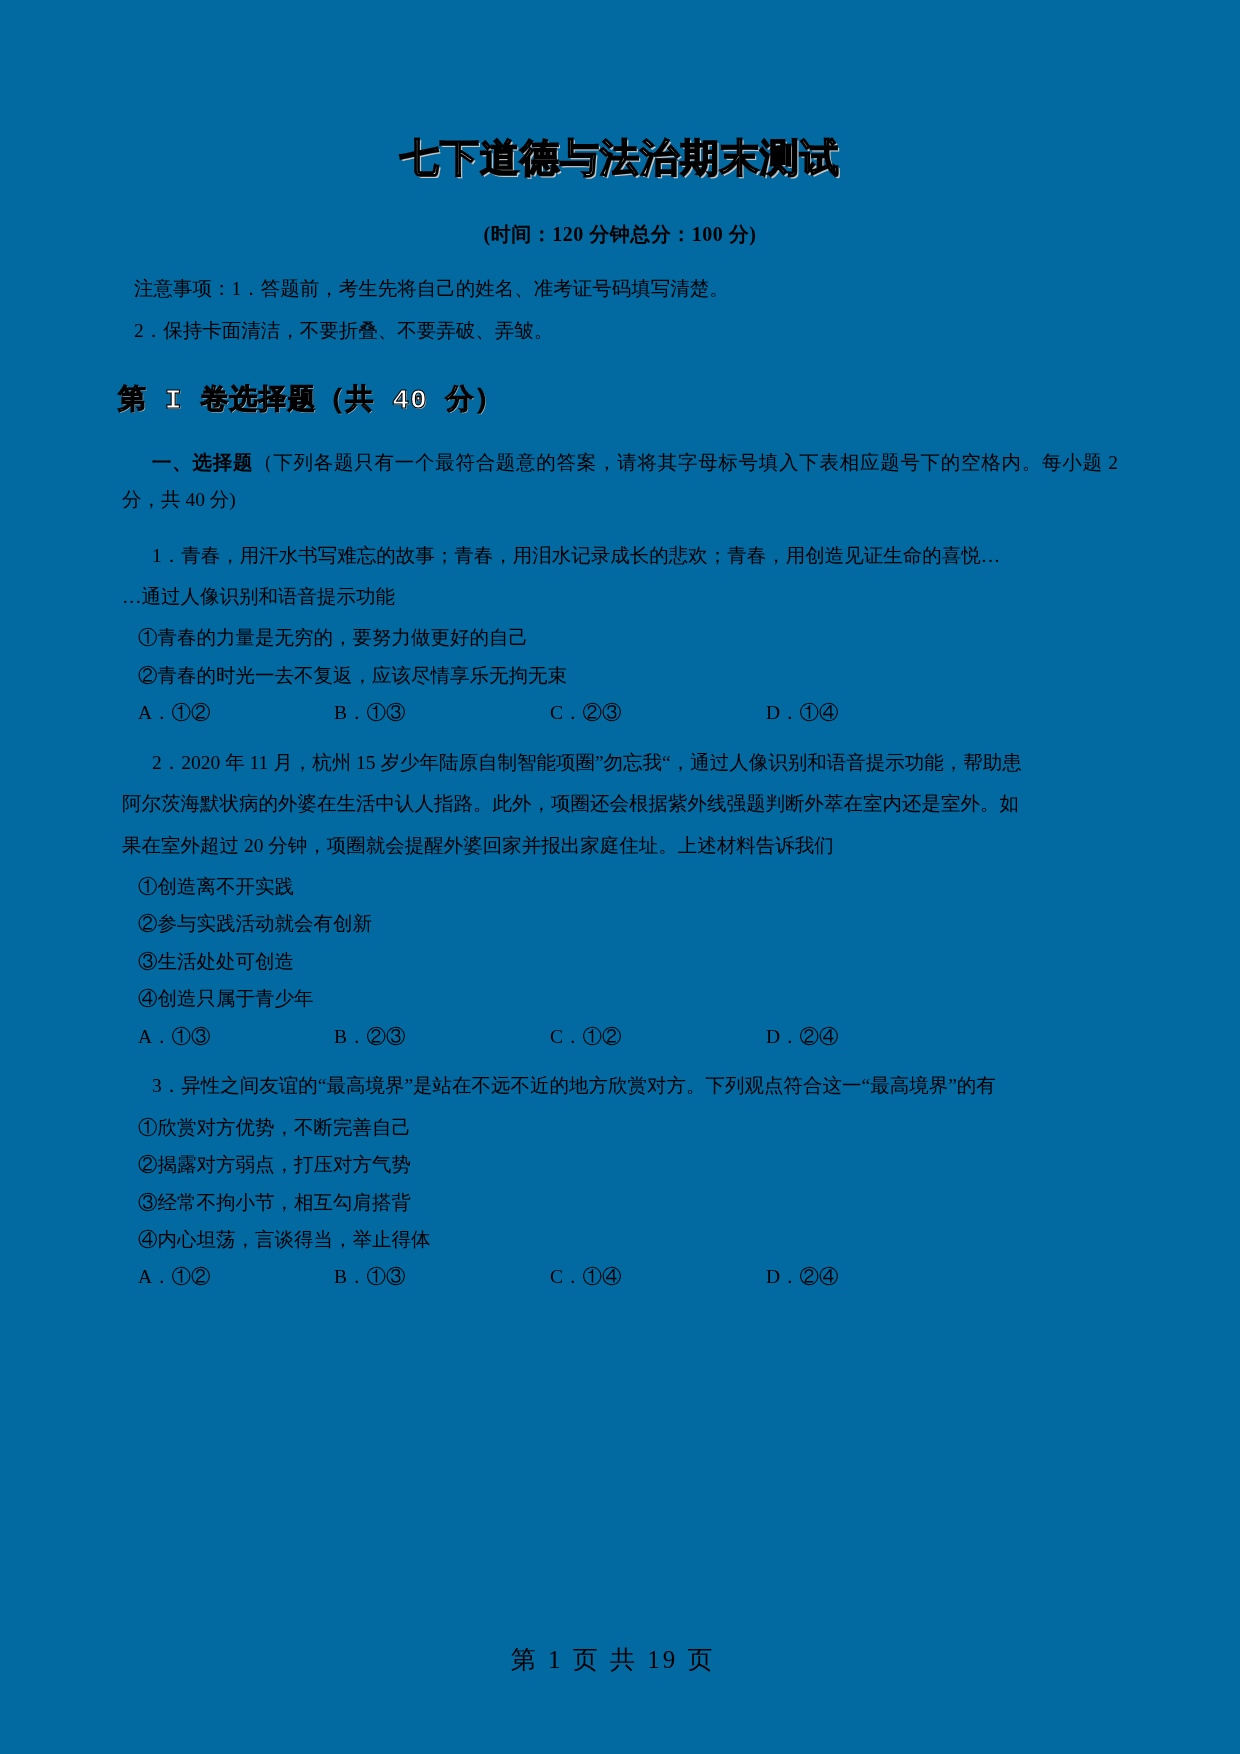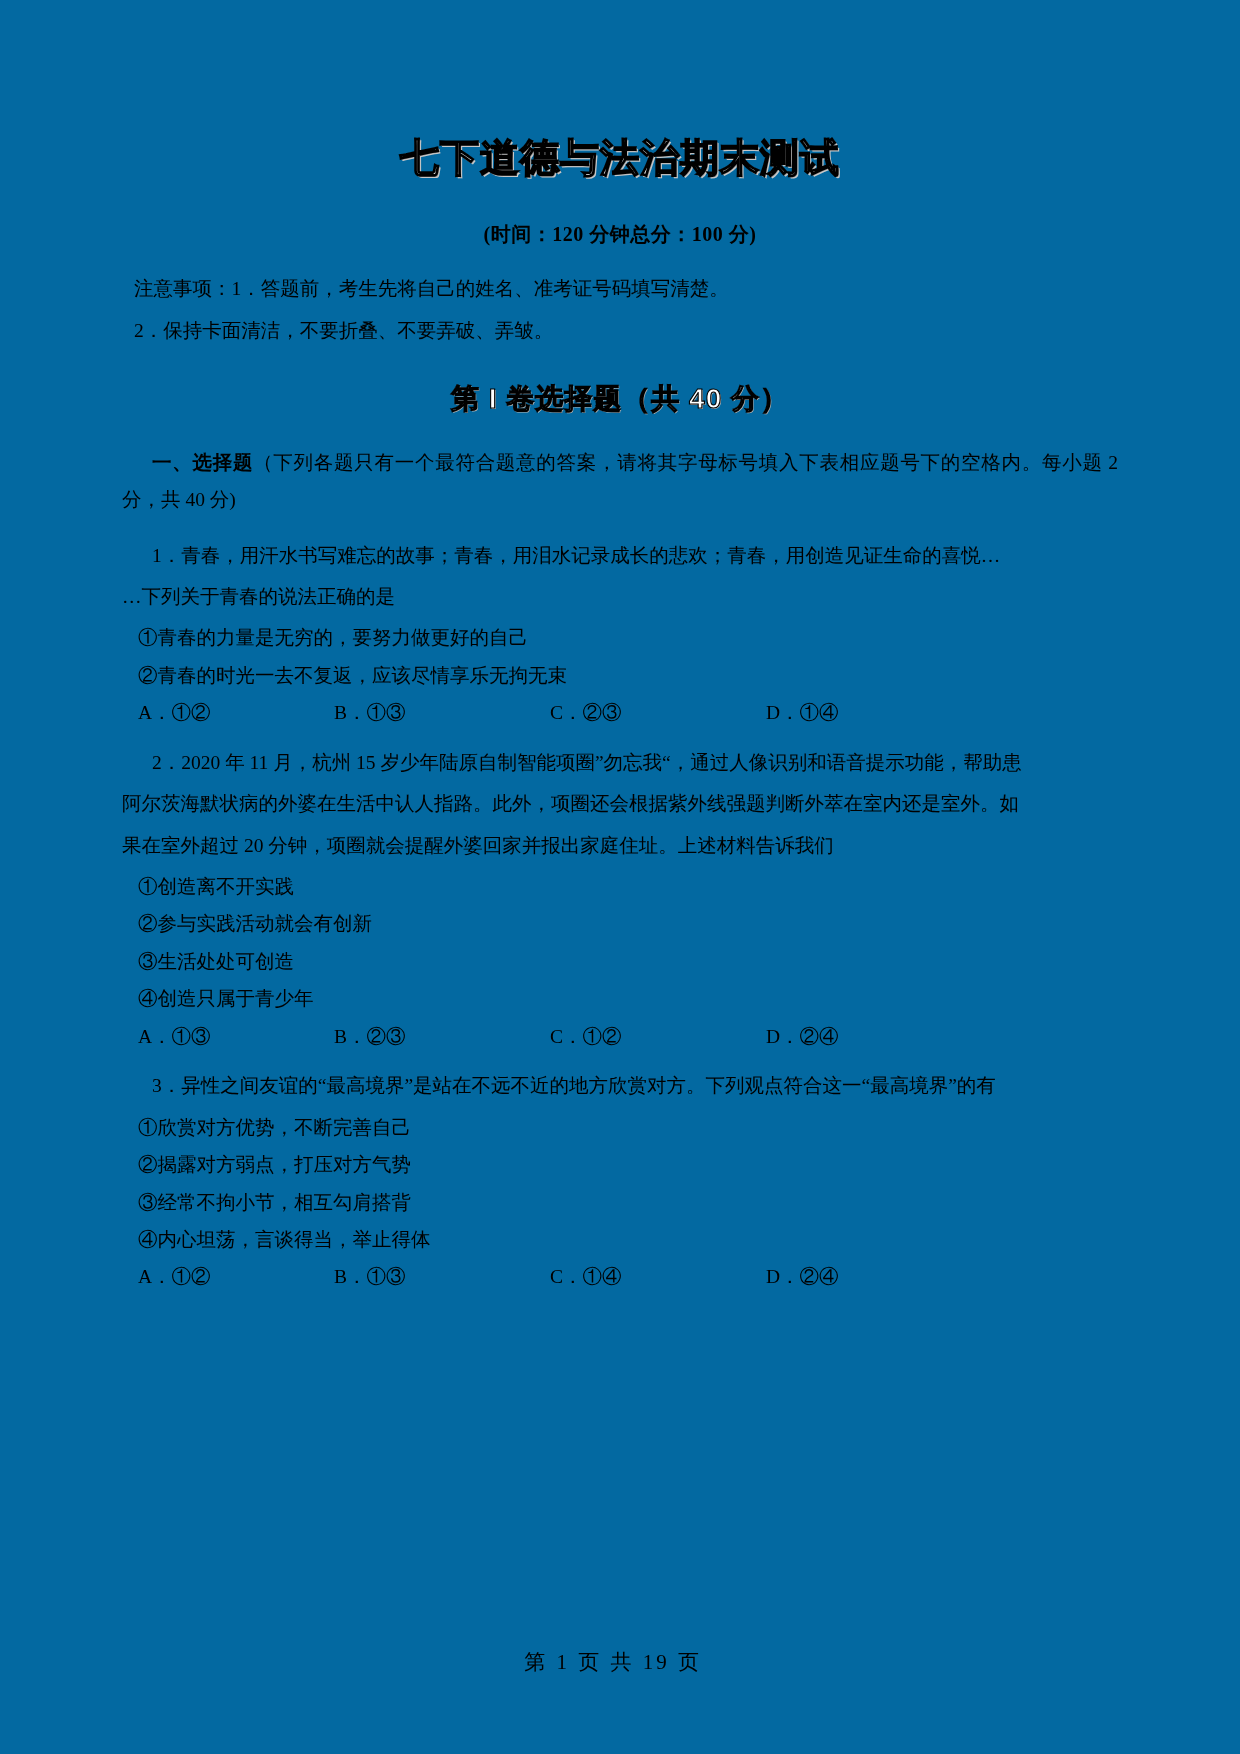--- a/index.html
+++ b/index.html
@@ -53,29 +53,28 @@
     margin: 22px 0 0 0;
     text-indent: 2px;
     padding-left: 14px;
   }
   .notice.second {
     margin-top: 4px;
   }
 
   
   .section-heading {
-    text-align: center;
     font-size: 28px;
     font-weight: bold;
     margin: 30px 0 0 0;
     letter-spacing: 1px;
     color: #ffffff;
     -webkit-text-stroke: 1.1px #000000;
     text-shadow: 1px 1px 0 #b5b5b5;
-    font-family: Liberation Sans, sans-serif;
+    font-family: Liberation Mono, monospace;
   }
 
   
   .para {
     font-size: 19.5px;
     line-height: 1.92;
     margin: 4px;
     text-align: justify;
   }
   .para.block-lead {
@@ -116,21 +115,21 @@
   .q-block { margin-top: 18px; }
   .q-block.tight { margin-top: 12px; }
 
   
   .footer {
     position: absolute;
     left: 0;
     right: 14px;
     bottom: 78px;
     text-align: center;
-    font-size: 21px;
+    font-size: 25px;
     letter-spacing: 3px;
     font-family: "Liberation Serif", "DejaVu Serif", serif;
   }
 </style>
 </head>
 <body>
 
 <div class="page">
 
   <h1 class="doc-title">七下道德与法治期末测试</h1>
@@ -140,21 +139,21 @@
   <p class="notice">注意事项：1．答题前，考生先将自己的姓名、准考证号码填写清楚。</p>
 
   <p class="notice second">2．保持卡面清洁，不要折叠、不要弄破、弄皱。</p>
 
   <div class="section-heading">第 I 卷选择题（共 40 分）</div>
 
   <p class="para block-lead"><span class="bold">一、选择题</span><span>（下列各题只有一个最符合题意的答案，请将其字母标号填入下表相应题号下的空格内。每小题 2 分，共 40 分)</span></p>
 
   <div class="q-block">
     <p class="para indent">1．青春，用汗水书写难忘的故事；青春，用泪水记录成长的悲欢；青春，用创造见证生命的喜悦…</p>
-    <p class="para hang">…下列关于青春的说法正确的是</p>
+    <p class="para hang">…通过人像识别和语音提示功能</p>
     <p class="sub-item">①青春的力量是无穷的，要努力做更好的自己</p>
     <p class="sub-item">②青春的时光一去不复返，应该尽情享乐无拘无束</p>
     <div class="opt-line">
       <span class="opt">A．①②</span>
       <span class="opt">B．①③</span>
       <span class="opt">C．②③</span>
       <span class="opt">D．①④</span>
     </div>
   </div>
 

